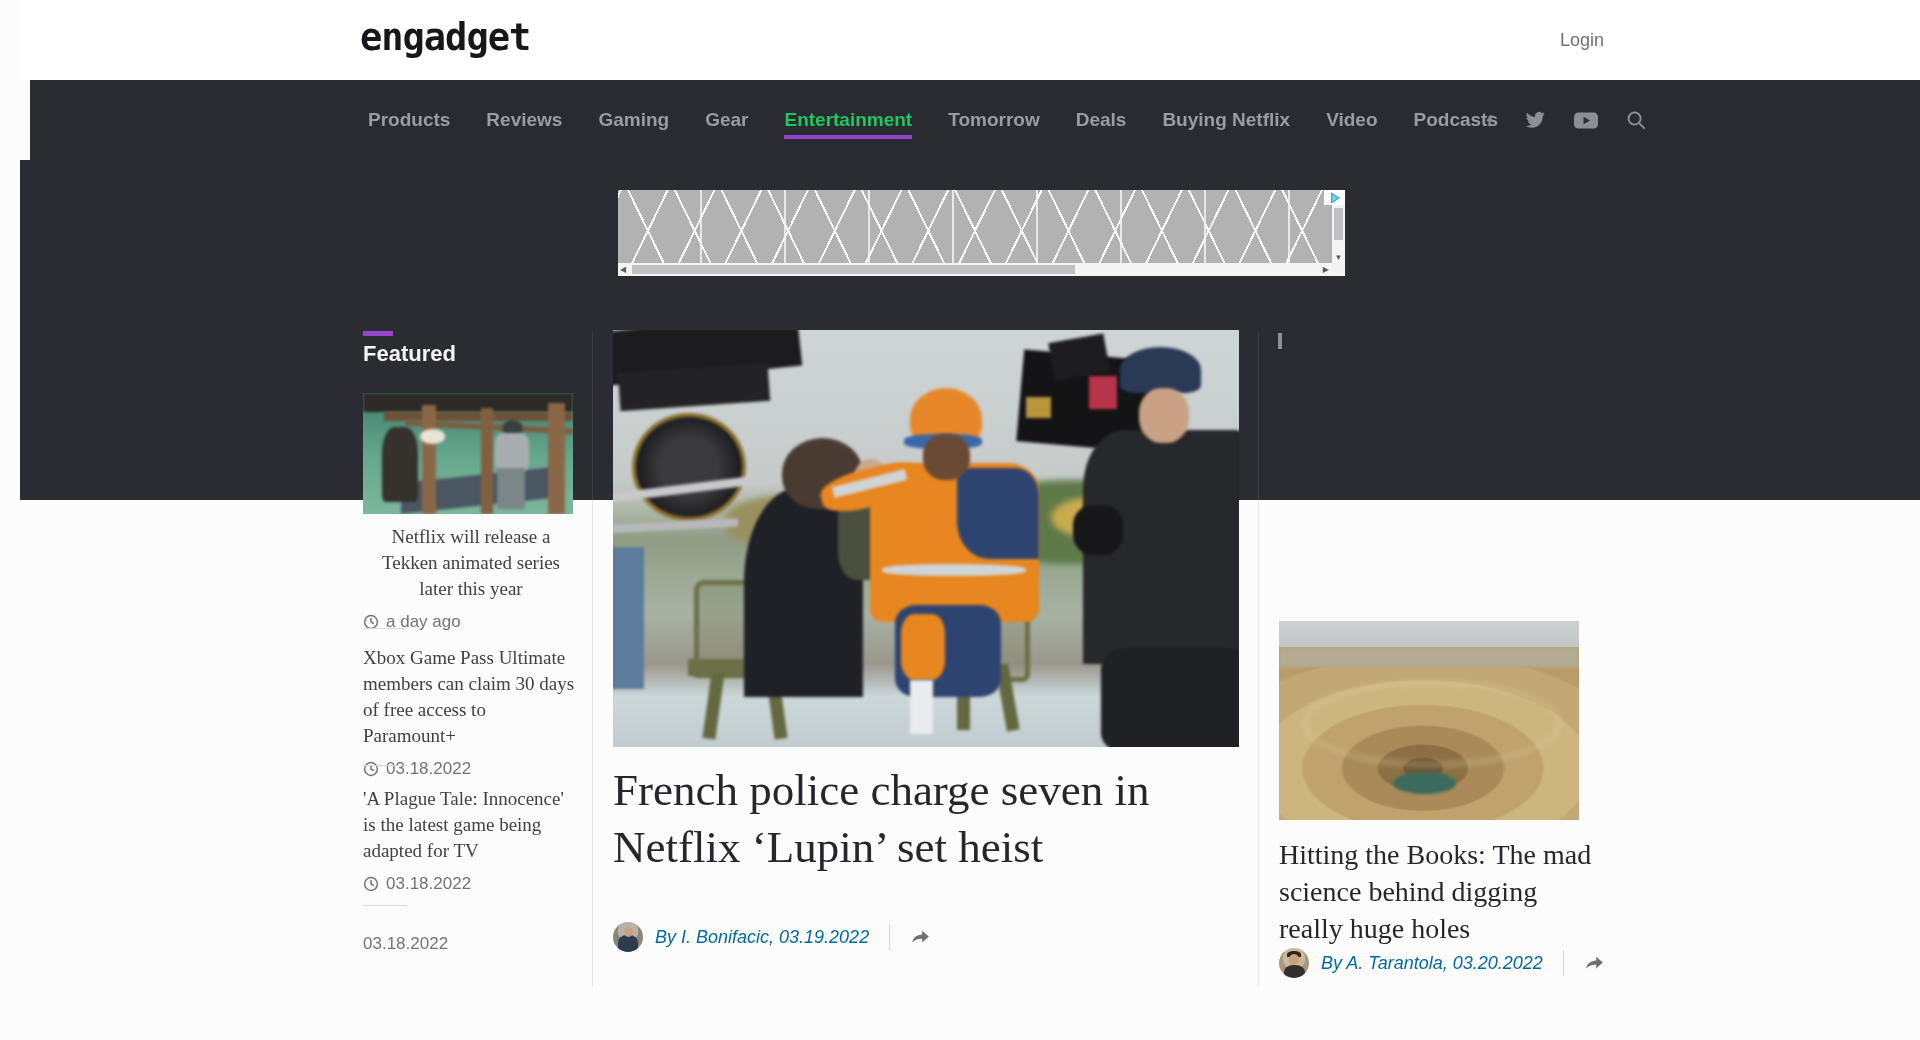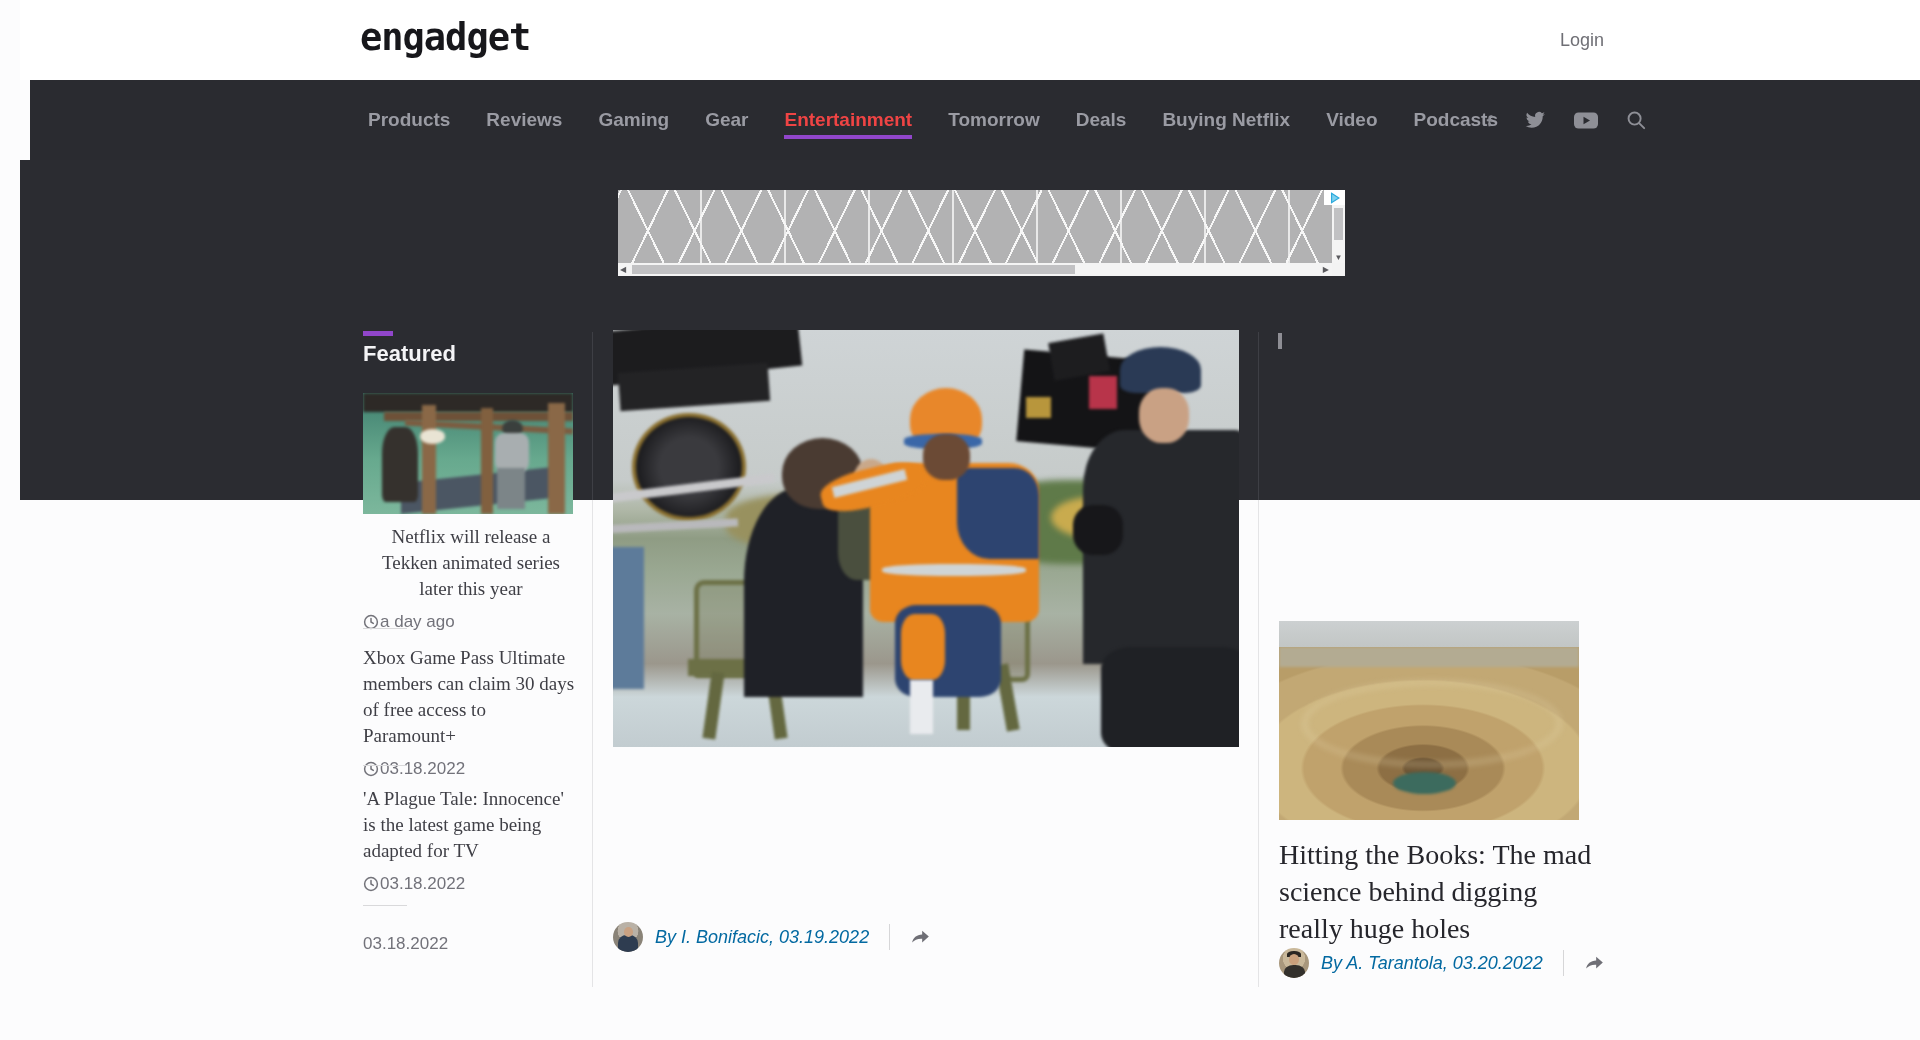--- a/index.html
+++ b/index.html
@@ -10,21 +10,21 @@
   .header{left:0;top:0;width:1920px;height:80px;background:#ffffff;}
   .logo{left:340px;top:16px;font-family:"DejaVu Sans Mono",monospace;font-weight:700;
         font-size:37px;letter-spacing:-1px;color:#17171b;cursor:pointer;}
   .login{left:1540px;top:30px;font-size:18px;color:#6f6f75;cursor:pointer;}
 
   
   .navbar{left:10px;top:80px;width:1920px;height:80px;background:#2a2b30;border-bottom:2px solid #0f766e;}
   .nav-list{position:absolute;left:338px;top:0;height:100%;display:flex;gap:36px;align-items:center;}
   .nav-item{position:relative;display:flex;align-items:center;height:100%;font-size:19px;font-weight:700;
             color:#9a9ba3;cursor:pointer;white-space:nowrap;}
-  .nav-item.active{color:#ef4444;}
+  .nav-item.active{color:#22c55e;}
   .nav-item.active::after{content:"";position:absolute;left:0;right:0;bottom:21px;height:4px;background:#9146cb;}
   .nav-icons{position:absolute;left:1452px;top:0;height:100%;display:flex;gap:26px;align-items:center;}
   .nav-icons svg{display:block;cursor:pointer;}
 
   
   .dark-band{left:0;top:160px;width:1920px;height:340px;background:#2b2c31;}
 
   
   .ad{left:598px;top:190px;width:727px;height:86px;background:#f3f3f3;cursor:pointer;}
   .ad-pattern{position:absolute;left:0;top:0;right:13px;bottom:13px;background-color:#b2b2b3;
@@ -47,21 +47,21 @@
         background:linear-gradient(180deg,#3e3f45 0,#3e3f45 168px,#e4e4e6 168px,#e4e4e6 100%);}
   .vdiv.left{left:572px;} .vdiv.right{left:1238px;}
   .stub-bar{left:1258px;top:333px;width:4px;height:16px;background:#8e8e94;}
 
   
   .feat-accent{left:343px;top:331px;width:30px;height:5px;background:#9146cb;}
   .feat-title{left:343px;top:341px;font-size:22px;font-weight:700;color:#f4f4f6;}
   .feat-thumb{left:343px;top:393px;width:210px;height:121px;overflow:hidden;cursor:pointer;background:#4f8d7b;}
   .side-item{left:343px;width:216px;}
   .side-item .t{font-family:"Liberation Serif",serif;font-size:19px;line-height:26px;color:#3f3f46;cursor:pointer;}
-  .meta{display:flex;align-items:center;gap:1px;margin-top:10px;color:#72727a;font-size:17px;}
+  .meta{display:flex;align-items:center;gap:7px;margin-top:10px;color:#72727a;font-size:17px;}
   .sdiv{left:343px;width:44px;height:1px;background:#d9d9db;}
 
   
   .hero{left:593px;top:330px;width:626px;height:417px;overflow:hidden;cursor:pointer;background:#c9ced0;}
   .main-h1{left:593px;top:762px;width:640px;font-family:"Liberation Serif",serif;font-size:45px;
            line-height:57px;color:#26262c;cursor:pointer;}
   .main-sub{left:593px;top:878px;width:640px;font-family:"Liberation Serif",serif;font-size:27px;color:#4a4a52;}
   .byline{display:flex;align-items:center;gap:12px;}
   .byline .txt{font-size:18px;color:#0369a1;font-style:italic;}
   .byline .sep{width:1px;height:26px;background:#d6d6d8;margin:0 8px;}
@@ -322,20 +322,21 @@
     <div class="art cam-r2 blur1"></div>
     <div class="art tape blur1"></div>
     <div class="art redlbl blur1"></div>
     <div class="art jack-r blur1"></div>
     <div class="art glove blur1"></div>
     <div class="art jeans-r blur1"></div>
     <div class="art cap-r blur1"></div>
     <div class="art face-r blur1"></div>
   </div>
 
+  <h1 class="abs main-h1" style="margin:0;font-weight:400;">French police charge seven in Netflix ‘Lupin’ set heist</h1>
 
   <div class="abs byline by-main">
     <div class="avatar a1">
         <div class="b"></div>
         <div class="f"></div>
       </div>
     <span class="txt">By I. Bonifacic, 03.19.2022</span>
     <span class="sep"></span>
     <span class="share-btn">
       <svg width="21" height="20" viewBox="0 0 24 24">

